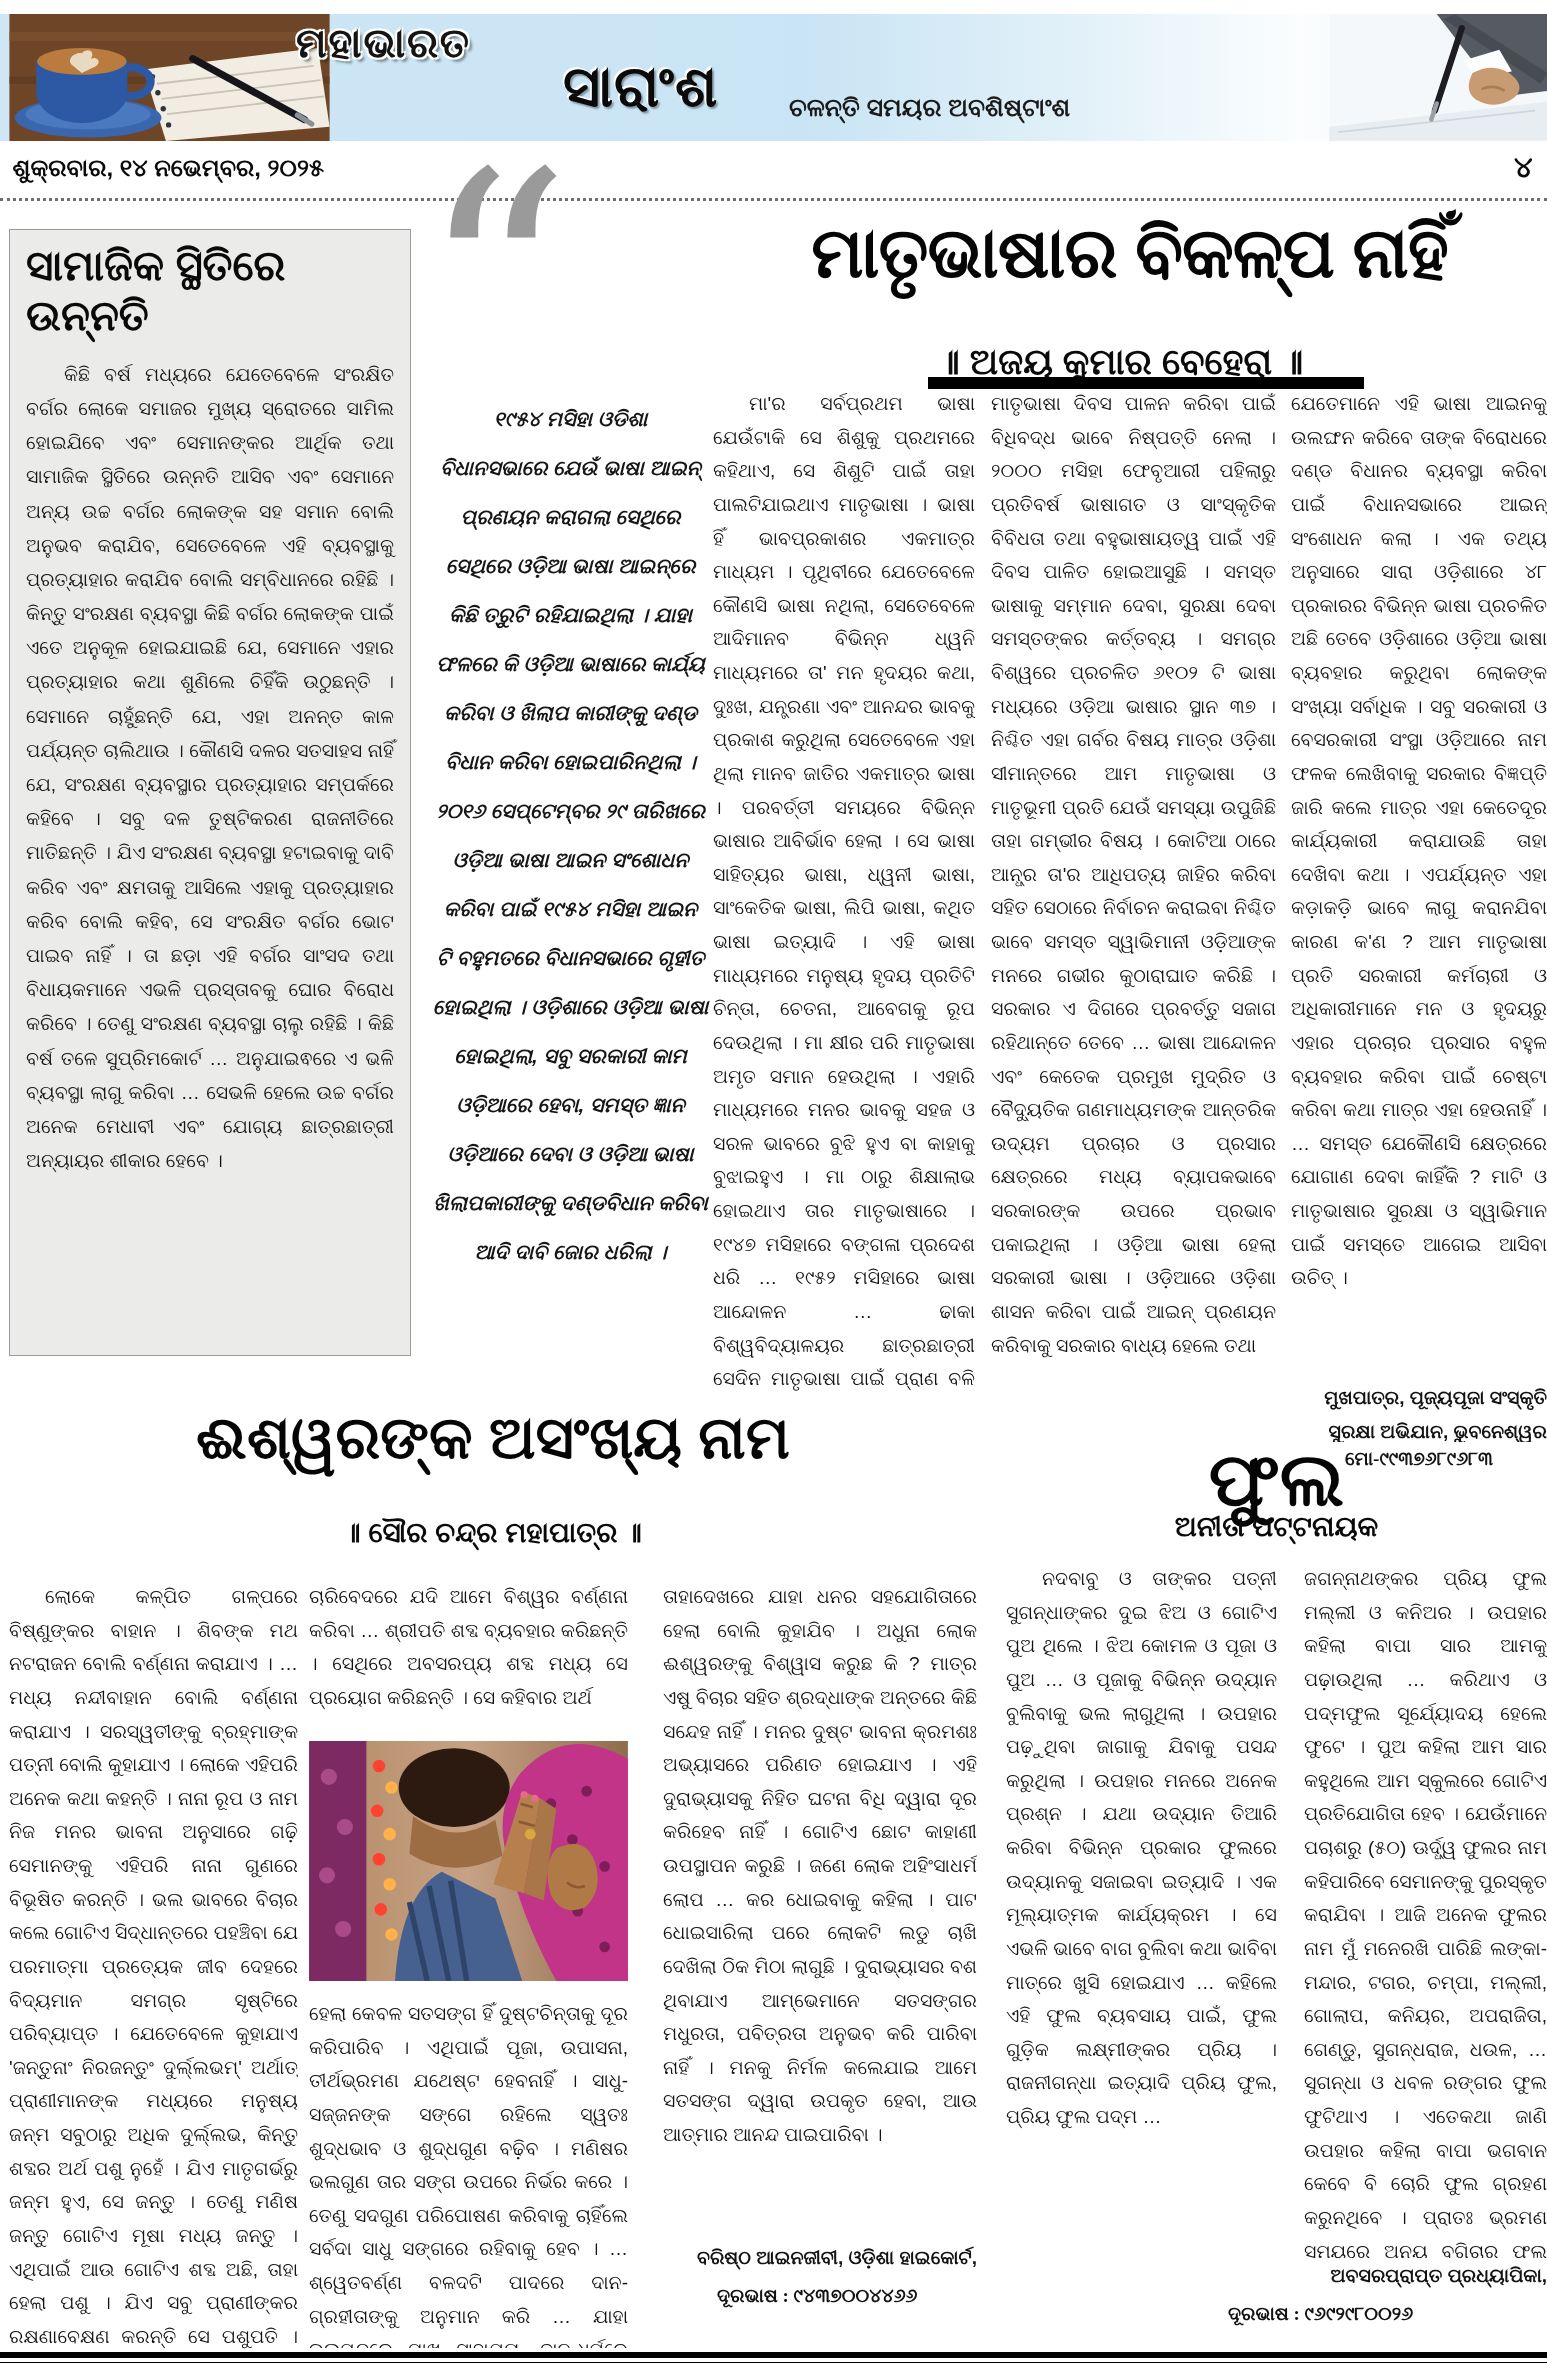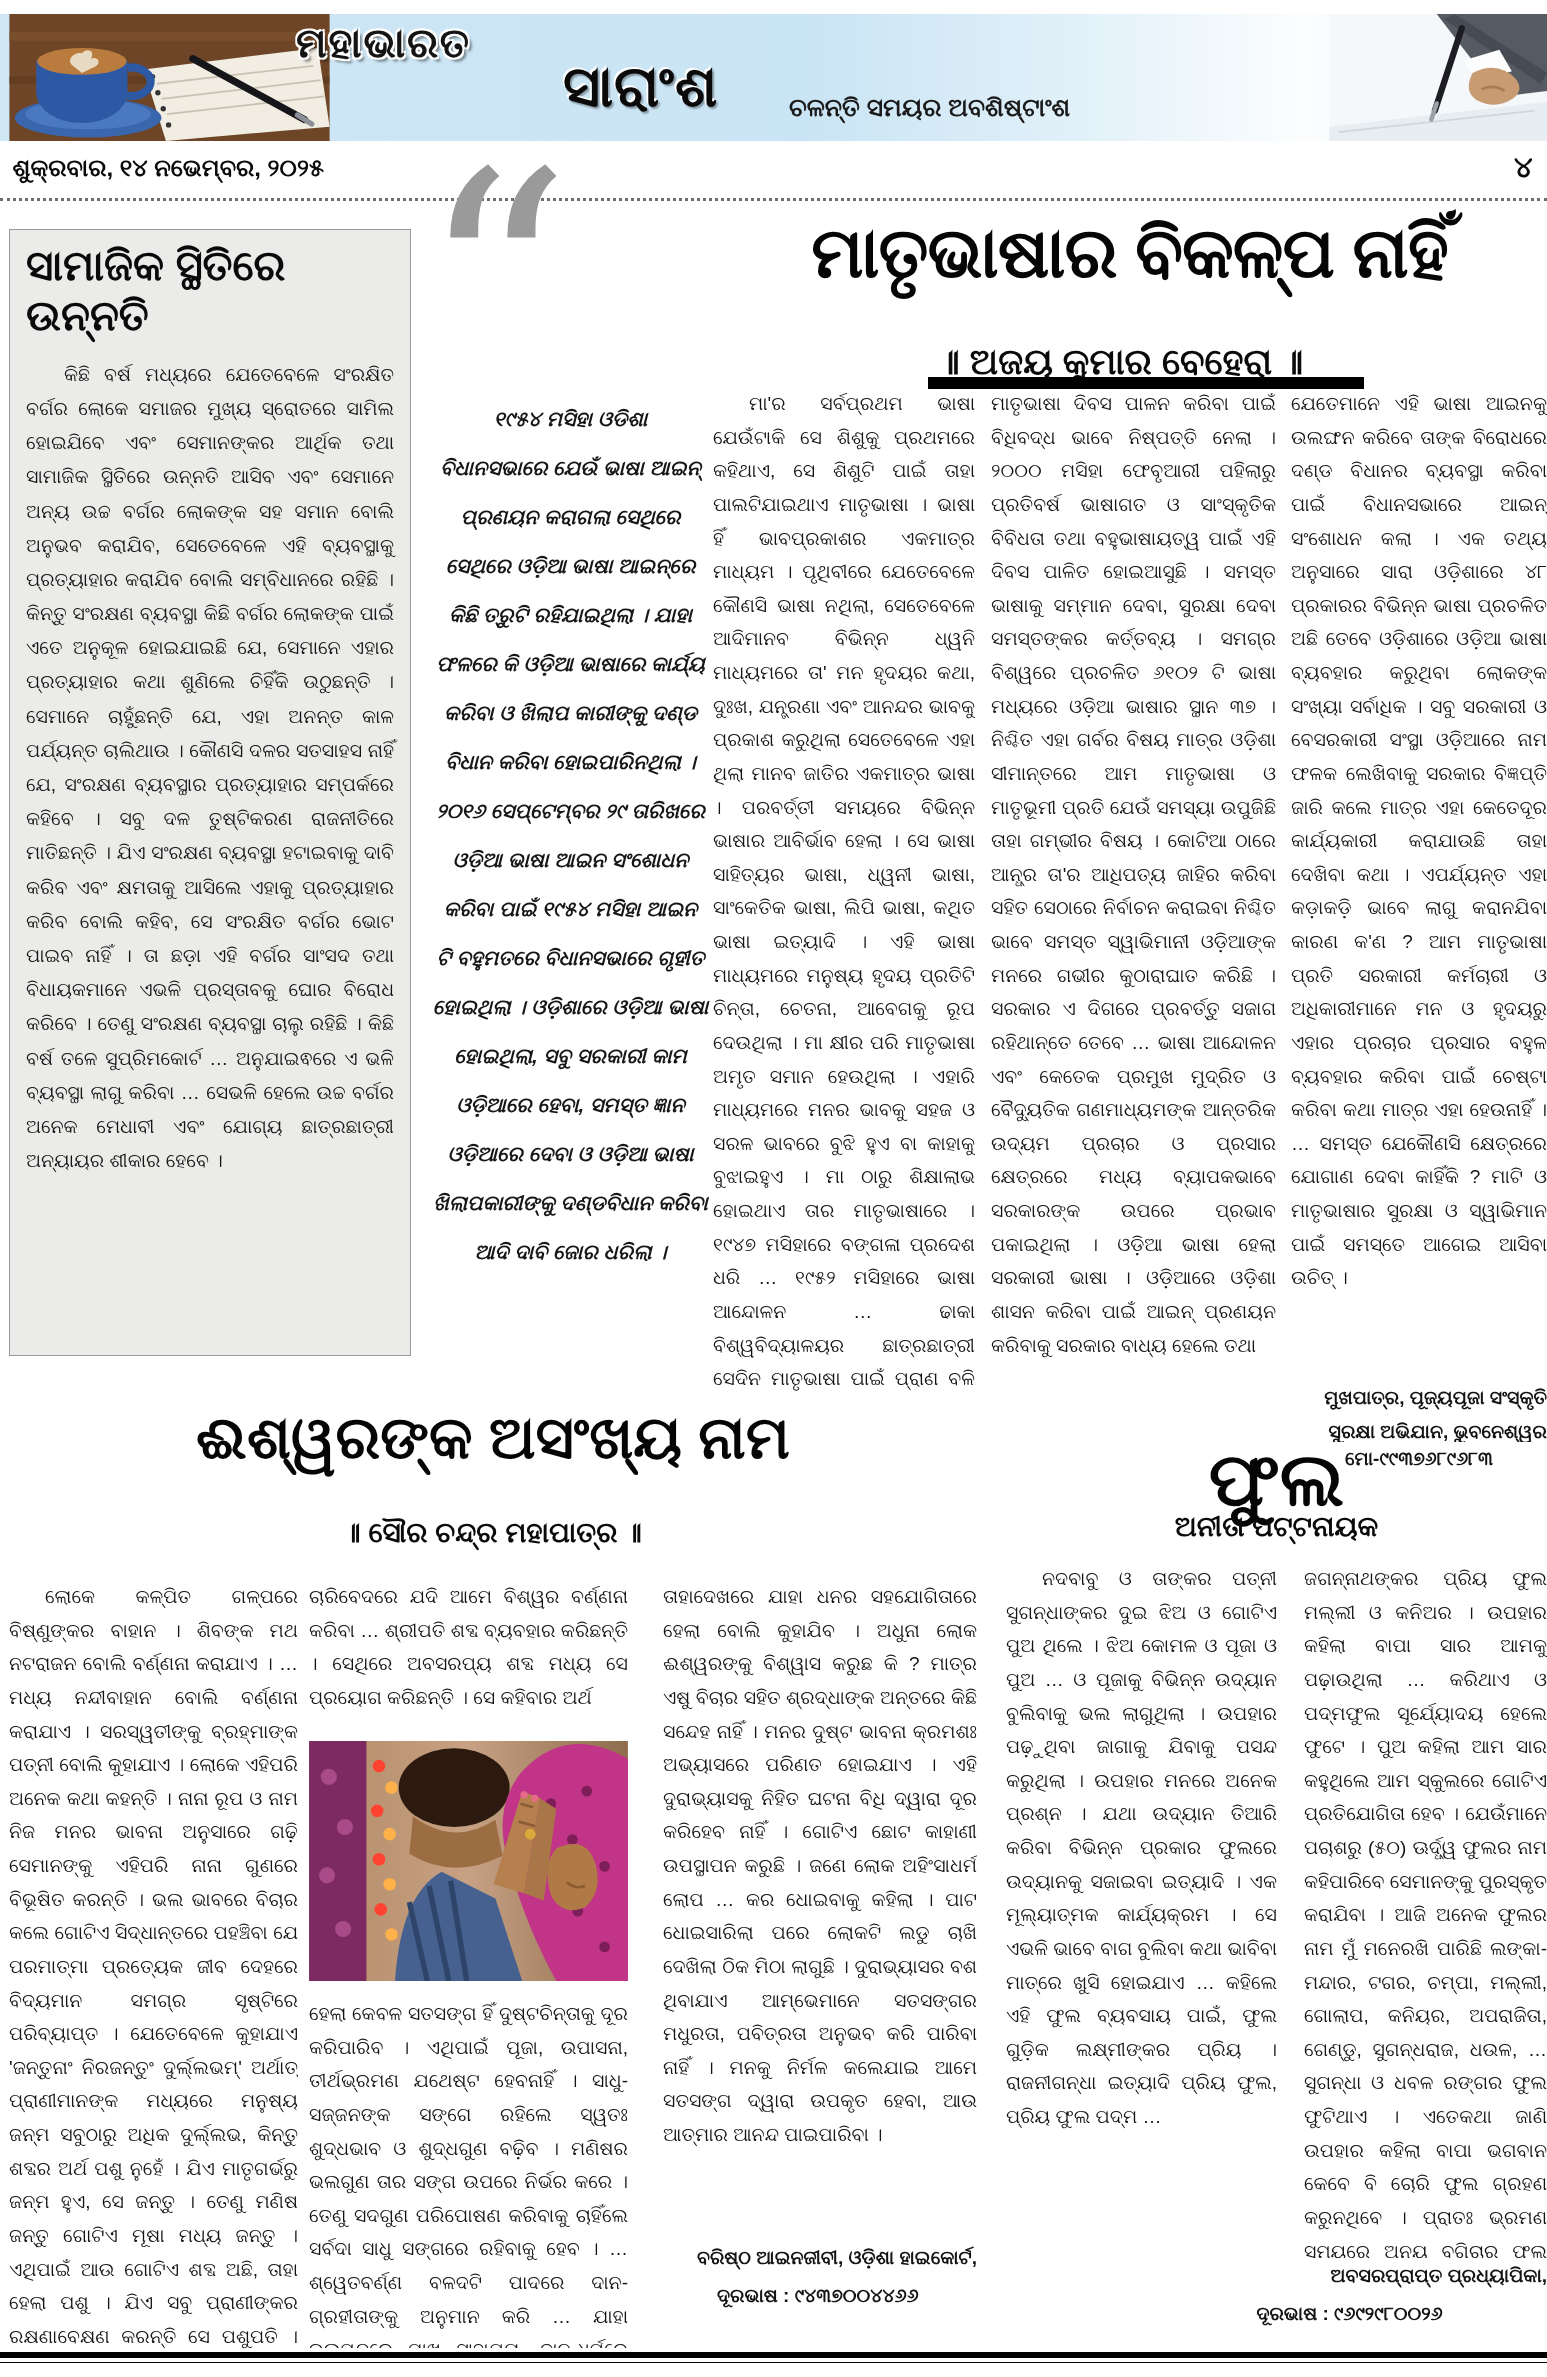--- a/index.html
+++ b/index.html
@@ -31,21 +31,21 @@
     font-style:italic;line-height:2.38;text-align:center;white-space:pre-line;color:#161616;}
   
   .main-head{position:absolute;left:735px;top:213px;width:789px;font-size:70px;font-weight:bold;
     text-align:center;color:#050505;letter-spacing:-0.9px;}
   .main-by{position:absolute;left:861px;top:328px;width:520px;font-size:36px;font-weight:bold;
     text-align:center;color:#0a0a0a;margin-top:13px;}
   .main-rule{position:absolute;left:928px;top:377px;width:436px;height:11.7px;background:#000;}
   .col{position:absolute;font-size:19px;line-height:1.77;text-align:justify;overflow:hidden;color:#131313;}
   .col.indent{text-indent:36px;}
   .signoff{text-align:right;font-weight:bold;text-indent:0;}
-  .phone{font-weight:bold;text-indent:54px;text-align:left;}
+  .phone{font-weight:bold;text-indent:54px;text-align:left;font-family:Liberation Serif, serif;}
   
   .god-head{position:absolute;left:9px;top:1404px;width:968px;font-size:59px;font-weight:bold;
     text-align:center;color:#050505;}
   .god-by{position:absolute;left:9px;top:1517px;width:968px;font-size:28px;font-weight:bold;
     text-align:center;color:#0a0a0a;}
   .flower-head{position:absolute;left:1006px;top:1413px;width:541px;font-size:74px;font-weight:bold;
     text-align:center;color:#050505;margin-top:24px;}
   .flower-by{position:absolute;left:1006px;top:1511px;width:541px;font-size:28px;font-weight:bold;
     text-align:center;color:#0a0a0a;}
   .photo{position:absolute;left:309px;top:1741px;width:319px;height:240px;}
@@ -193,17 +193,17 @@
   <div class="col" style="left:663px;top:1580px;width:314px;height:628px;">ତାହାଦେଖରେ ଯାହା ଧନର ସହଯୋଗିତାରେ ହେଲା ବୋଲି କୁହାଯିବ । ଅଧୁନା ଲୋକ ଈଶ୍ୱରଙ୍କୁ ବିଶ୍ୱାସ କରୁଛ କି ? ମାତ୍ର ଏଷୁ ବିଚାର ସହିତ ଶ୍ରଦ୍ଧାଙ୍କ ଅନ୍ତରେ କିଛି ସନ୍ଦେହ ନାହିଁ । ମନର ଦୁଷ୍ଟ ଭାବନା କ୍ରମଶଃ ଅଭ୍ୟାସରେ ପରିଣତ ହୋଇଯାଏ । ଏହି ଦୁରାଭ୍ୟାସକୁ ନିହିତ ଘଟନା ବିଧି ଦ୍ୱାରା ଦୂର କରିହେବ ନାହିଁ । ଗୋଟିଏ ଛୋଟ କାହାଣୀ ଉପସ୍ଥାପନ କରୁଛି । ଜଣେ ଲୋକ ଅହିଂସାଧର୍ମ ଲୋପ … କର ଧୋଇବାକୁ କହିଲା । ପାଟ ଧୋଇସାରିଲା ପରେ ଲୋକଟି ଲଡୁ ଚାଖି ଦେଖିଲା ଠିକ ମିଠା ଲାଗୁଛି । ଦୁରାଭ୍ୟାସର ବଶ ଥିବାଯାଏ ଆମ୍ଭେମାନେ ସତସଙ୍ଗର ମଧୁରତା, ପବିତ୍ରତା ଅନୁଭବ କରି ପାରିବା ନାହିଁ । ମନକୁ ନିର୍ମଳ କଲେଯାଇ ଆମେ ସତସଙ୍ଗ ଦ୍ୱାରା ଉପକୃତ ହେବା, ଆଉ ଆତ୍ମାର ଆନନ୍ଦ ପାଇପାରିବା ।</div>
   <div class="col signoff" style="left:663px;top:2241px;width:314px;height:36px;">ବରିଷ୍ଠ ଆଇନଜୀବୀ, ଓଡ଼ିଶା ହାଇକୋର୍ଟ, କଟକ,</div>
   <div class="col phone" style="left:663px;top:2279px;width:314px;height:36px;">ଦୂରଭାଷ : ୯୪୩୭୦୦୪୪୬୬</div>
 
   <div class="flower-head">ଫୁଲ</div>
   <div class="flower-by">ଅନୀତା ପଟ୍ଟନାୟକ</div>
 
   <div class="col indent" style="left:1006px;top:1562px;width:271px;height:787px;">ନଦବାବୁ ଓ ତାଙ୍କର ପତ୍ନୀ ସୁଗନ୍ଧାଙ୍କର ଦୁଇ ଝିଅ ଓ ଗୋଟିଏ ପୁଅ ଥିଲେ । ଝିଅ କୋମଳ ଓ ପୂଜା ଓ ପୁଅ … ଓ ପୂଜାକୁ ବିଭିନ୍ନ ଉଦ୍ୟାନ ବୁଲିବାକୁ ଭଲ ଲାଗୁଥିଲା । ଉପହାର ପଢ଼ୁଥିବା ଜାଗାକୁ ଯିବାକୁ ପସନ୍ଦ କରୁଥିଲା । ଉପହାର ମନରେ ଅନେକ ପ୍ରଶ୍ନ । ଯଥା ଉଦ୍ୟାନ ତିଆରି କରିବା ବିଭିନ୍ନ ପ୍ରକାର ଫୁଲରେ ଉଦ୍ୟାନକୁ ସଜାଇବା ଇତ୍ୟାଦି । ଏକ ମୂଲ୍ୟାତ୍ମକ କାର୍ଯ୍ୟକ୍ରମ । ସେ ଏଭଳି ଭାବେ ବାଗ ବୁଲିବା କଥା ଭାବିବା ମାତ୍ରେ ଖୁସି ହୋଇଯାଏ … କହିଲେ ଏହି ଫୁଲ ବ୍ୟବସାୟ ପାଇଁ, ଫୁଲ ଗୁଡ଼ିକ ଲକ୍ଷ୍ମୀଙ୍କର ପ୍ରିୟ । ରାଜନୀଗନ୍ଧା ଇତ୍ୟାଦି ପ୍ରିୟ ଫୁଲ, ପ୍ରିୟ ଫୁଲ ପଦ୍ମ …</div>
   <div class="col" style="left:1304px;top:1562px;width:243px;height:696px;">ଜଗନ୍ନାଥଙ୍କର ପ୍ରିୟ ଫୁଲ ମଲ୍ଲୀ ଓ କନିଅର । ଉପହାର କହିଲା ବାପା ସାର ଆମକୁ ପଢ଼ାଉଥିଲା … କରିଥାଏ ଓ ପଦ୍ମଫୁଲ ସୂର୍ଯ୍ୟୋଦୟ ହେଲେ ଫୁଟେ । ପୁଅ କହିଲା ଆମ ସାର କହୁଥିଲେ ଆମ ସ୍କୁଲରେ ଗୋଟିଏ ପ୍ରତିଯୋଗିତା ହେବ । ଯେଉଁମାନେ ପଚାଶରୁ (୫୦) ଊର୍ଦ୍ଧ୍ୱ ଫୁଲର ନାମ କହିପାରିବେ ସେମାନଙ୍କୁ ପୁରସ୍କୃତ କରାଯିବା । ଆଜି ଅନେକ ଫୁଲର ନାମ ମୁଁ ମନେରଖି ପାରିଛି ଲଙ୍କା- ମନ୍ଦାର, ଟଗର, ଚମ୍ପା, ମଲ୍ଲୀ, ଗୋଲାପ, କନିୟର, ଅପରାଜିତା, ଗେଣ୍ଡୁ, ସୁଗନ୍ଧରାଜ, ଧଉଳ, … ସୁଗନ୍ଧା ଓ ଧବଳ ରଙ୍ଗର ଫୁଲ ଫୁଟିଥାଏ । ଏତେକଥା ଜାଣି ଉପହାର କହିଲା ବାପା ଭଗବାନ କେବେ ବି ଚୋରି ଫୁଲ ଗ୍ରହଣ କରୁନଥିବେ । ପ୍ରାତଃ ଭ୍ରମଣ ସମୟରେ ଅନ୍ୟ ବଗିଚାରୁ ଫୁଲ ଚୋରି କରି ଠାକୁର ପୂଜା କରିବା ଅପେକ୍ଷା ଫୁଲ କୁଣ୍ଡ ଆଣି ସେଥିରେ ଫୁଲଗଛ ଲଗାଇ ଠାକୁରଙ୍କୁ ପ୍ରଦାନ କଲେ ଭଲ ହୁଅନ୍ତା । ମୁଁ ମୋ ସାଙ୍ଗ ମାନଙ୍କୁ କହି ବି ଗଛ ଲଗାଇବା ଓ ଫୁଲ ଫୁଟାଇବା ।</div>
   <div class="col signoff" style="left:1304px;top:2259px;width:243px;height:36px;">ଅବସରପ୍ରାପ୍ତ ପ୍ରଧ୍ୟାପିକା, ସିଡିଏ, କଟକ</div>
-  <div class="col phone" style="left:1228px;top:2297px;width:243px;height:36px;text-align:center;text-indent:0;">ଦୂରଭାଷ : ୯୬୯୨୯୮୦୦୨୬</div>
+  <div class="col phone" style="left:1228px;top:2297px;width:243px;height:36px;text-align:left;text-indent:0;">ଦୂରଭାଷ : ୯୬୯୨୯୮୦୦୨୬</div>
 
   <div class="footrule"></div>
 </div>
 
 
 </body></html>

